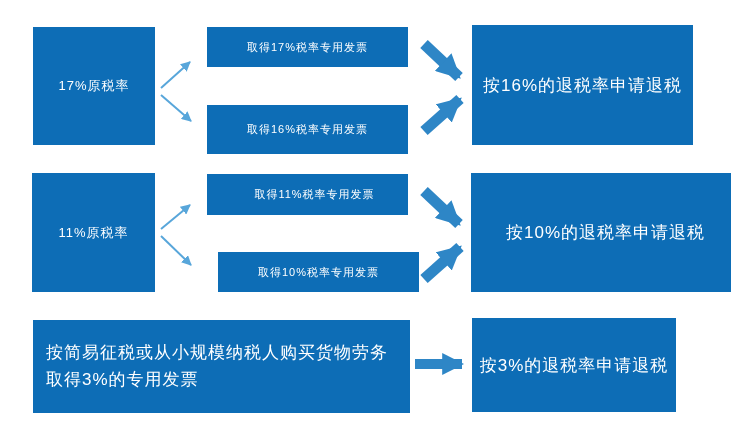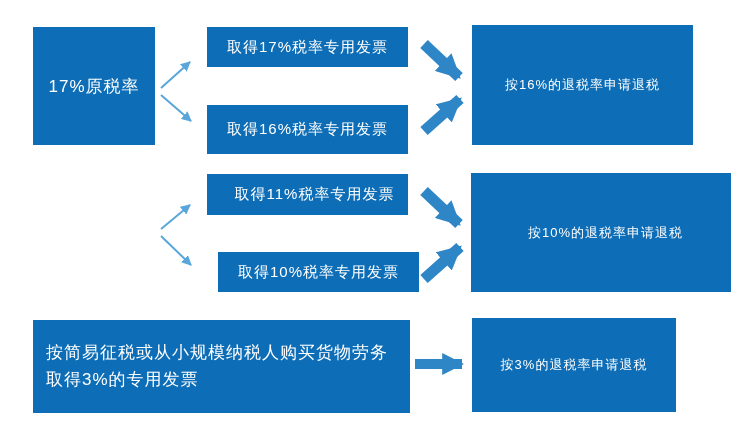--- a/index.html
+++ b/index.html
@@ -19,23 +19,23 @@
     position: absolute;
     background: #0d6db6;
     color: #ffffff;
     display: flex;
     align-items: center;
     justify-content: center;
     text-align: center;
     letter-spacing: 1px;
     box-sizing: border-box;
   }
-  .box.src { font-size: 17px; }
-  .box.branch { font-size: 15px; }
-  .box.result { font-size: 13px; }
+  .box.src { font-size: 13px; }
+  .box.branch { font-size: 11px; }
+  .box.result { font-size: 17px; }
   .box.wide {
     justify-content: flex-start;
     text-align: left;
     padding: 12px 13px;
     font-size: 17px;
     line-height: 1.55;
   }
   
   #src17    { left: 33px;  top: 27px;  width: 122px; height: 118px; }
   #br17     { left: 207px; top: 27px;  width: 201px; height: 40px; }
@@ -83,20 +83,21 @@
     <line x1="424" y1="279" x2="460" y2="247" stroke="#2e86c6" stroke-width="11" marker-end="url(#thickHead)"></line>
 
     <line x1="415" y1="364" x2="462" y2="364" stroke="#2e86c6" stroke-width="10" marker-end="url(#thickHead)"></line>
   </svg>
 
   <div id="src17" class="box src">17%原税率</div>
   <div id="br17" class="box branch">取得17%税率专用发票</div>
   <div id="br16" class="box branch">取得16%税率专用发票</div>
   <div id="res16" class="box result">按16%的退税率申请退税</div>
 
+  <div id="src11" class="box src">11%原税率</div>
   <div id="br11" class="box branch">取得11%税率专用发票</div>
   <div id="br10" class="box branch">取得10%税率专用发票</div>
   <div id="res10" class="box result">按10%的退税率申请退税</div>
 
   <div id="src3" class="box wide">按简易征税或从小规模纳税人购买货物劳务取得3%的专用发票</div>
   <div id="res3" class="box result">按3%的退税率申请退税</div>
 
 </div>
 
 </body></html>

